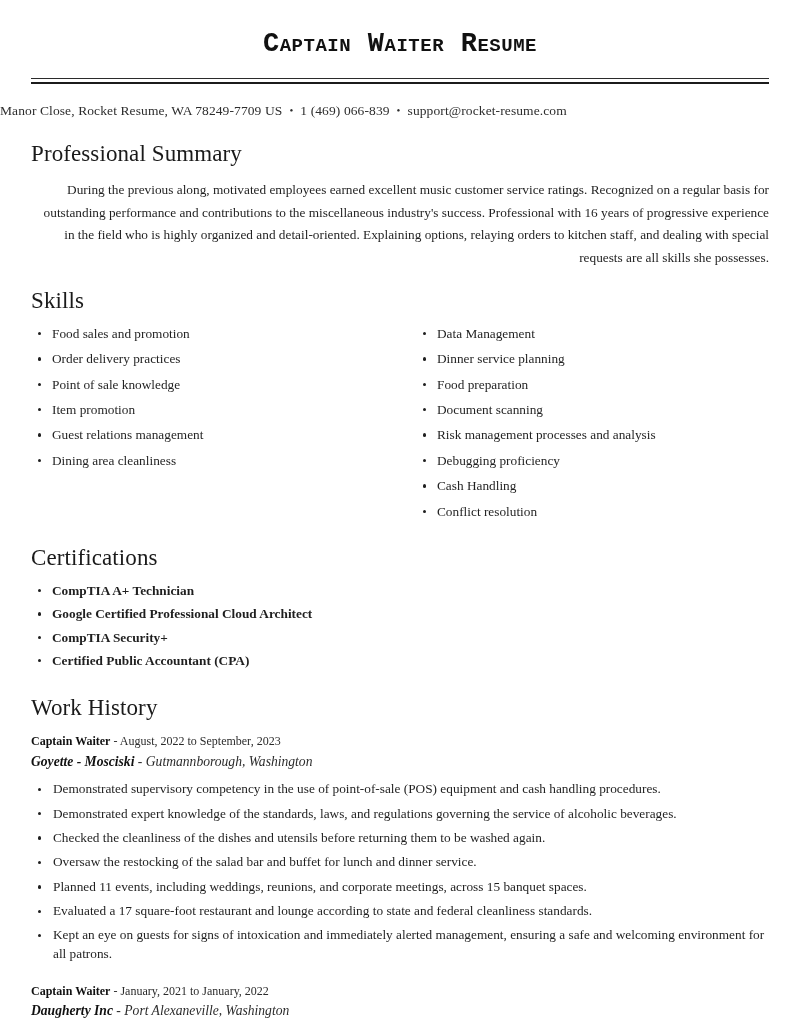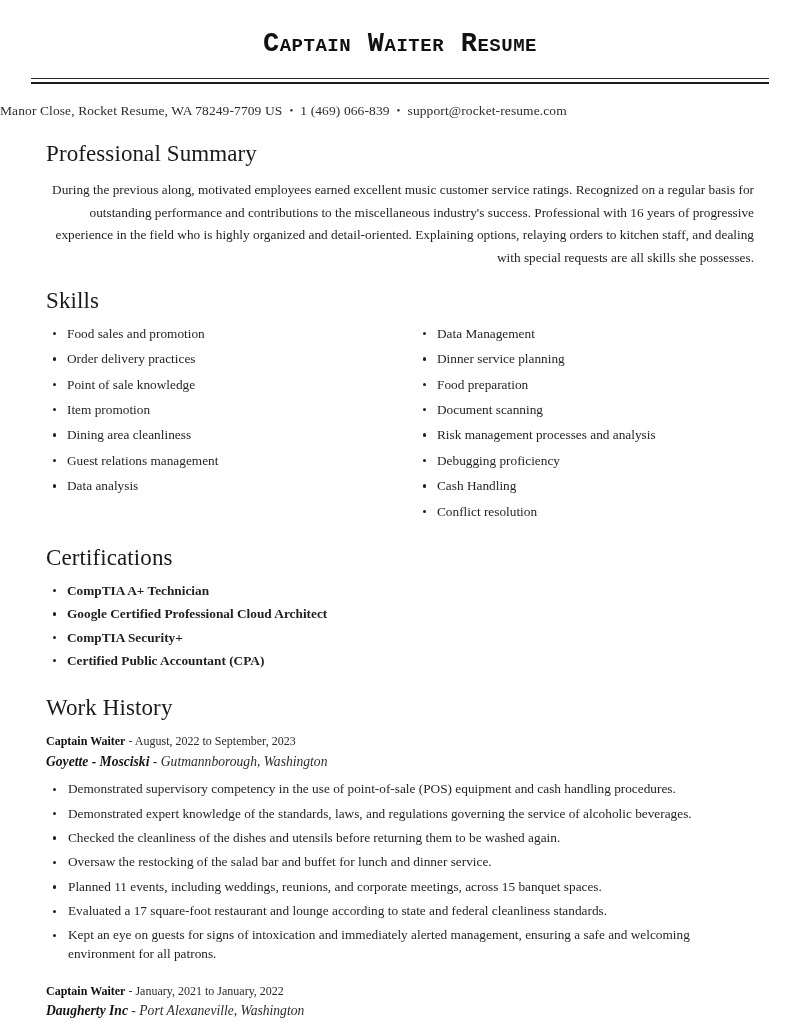--- a/index.html
+++ b/index.html
@@ -57,21 +57,21 @@
   }
   .contact-sep {
     padding: 0 7px;
     font-size: 11px;
     position: relative;
     top: -1px;
   }
 
   
   .section {
-    padding: 0 46px;
+    padding: 0 31px;
   }
   .section-heading {
     font-family: "Liberation Serif", "DejaVu Serif", serif;
     font-weight: normal;
     font-size: 23px;
     color: #1a1a1a;
     margin: 0;
     line-height: 1.2;
     letter-spacing: 0.1px;
   }
@@ -190,23 +190,22 @@
 
   <div class="section skills-section">
     <h2 class="section-heading">Skills</h2>
     <div class="skills-columns">
       <div class="skills-col left">
         <ul class="bullets">
           <li>Food sales and promotion</li>
           <li>Order delivery practices</li>
           <li>Point of sale knowledge</li>
           <li>Item promotion</li>
+          <li>Guest relations management</li>
           <li>Dining area cleanliness</li>
-          <li>Guest relations management</li>
-          <li>Data analysis</li>
         </ul>
       </div>
       <div class="skills-col right">
         <ul class="bullets">
           <li>Data Management</li>
           <li>Dinner service planning</li>
           <li>Food preparation</li>
           <li>Document scanning</li>
           <li>Risk management processes and analysis</li>
           <li>Debugging proficiency</li>

